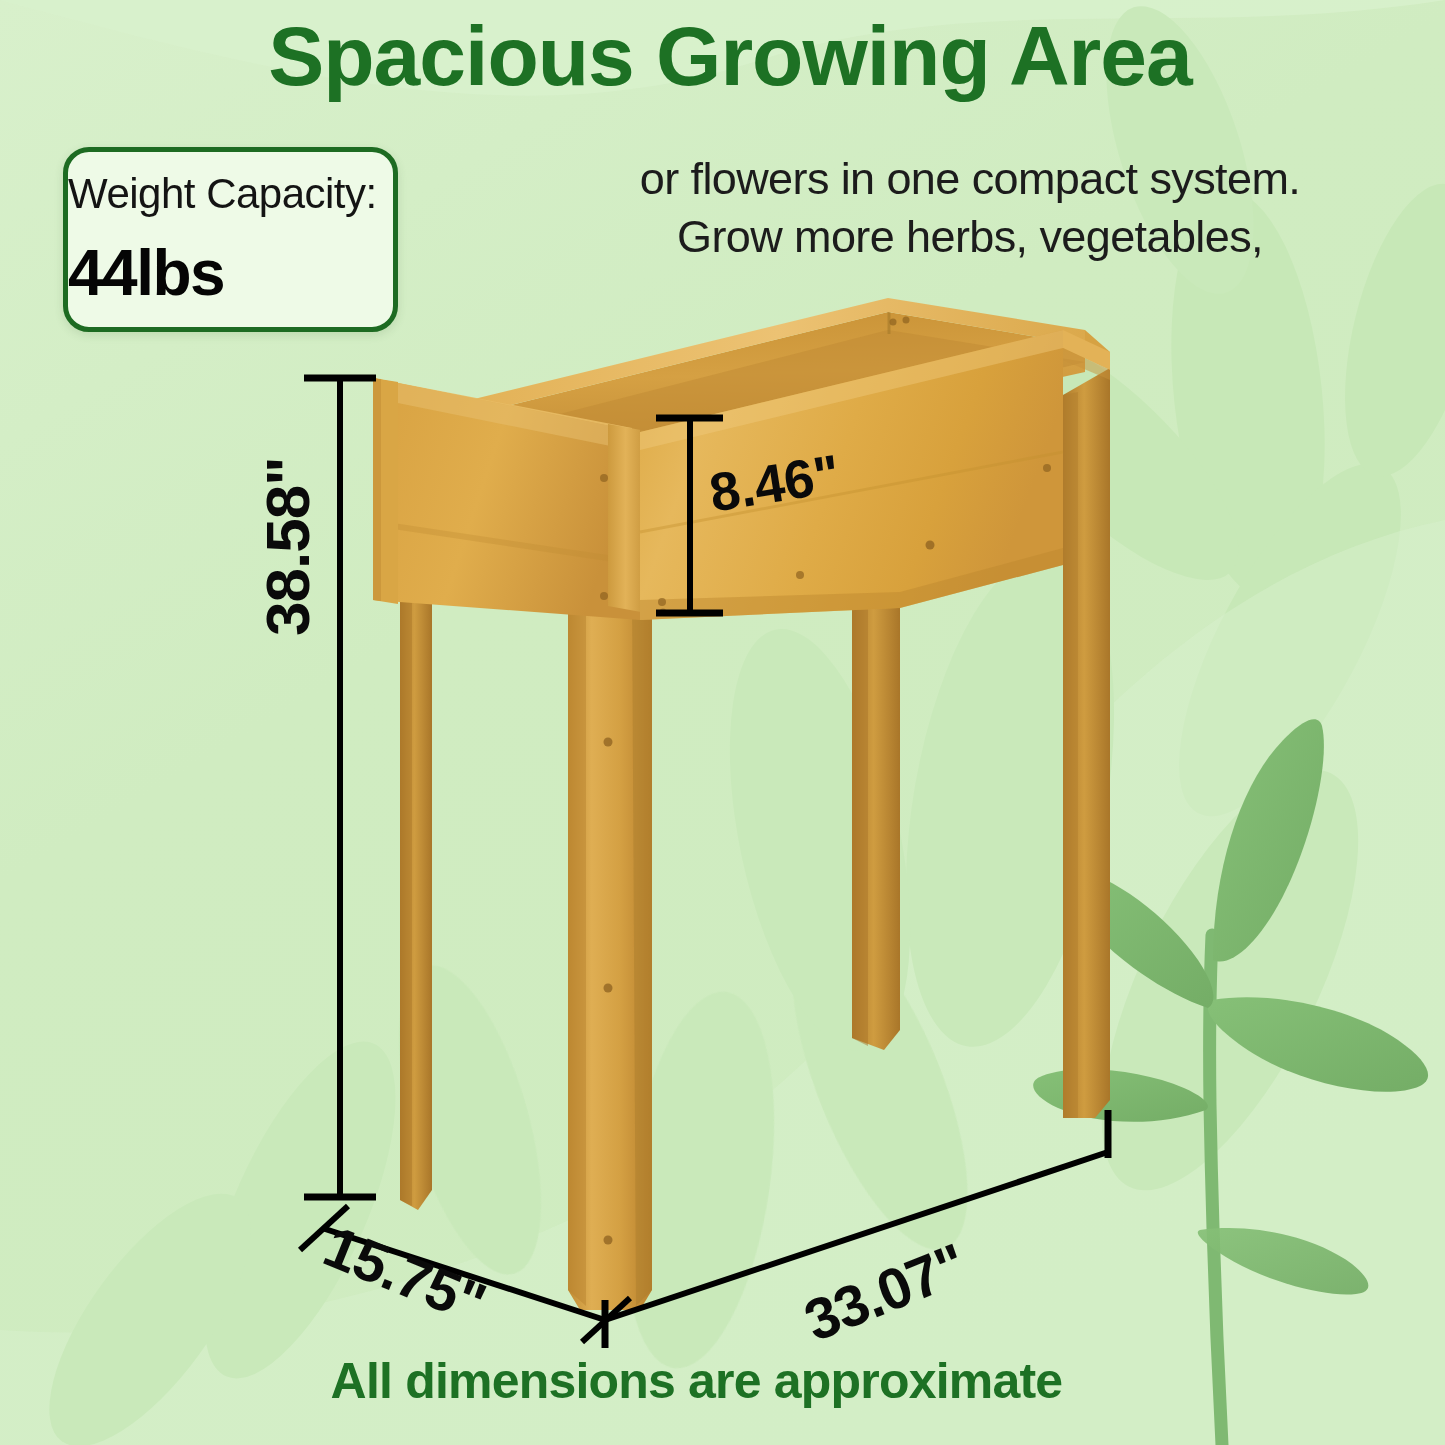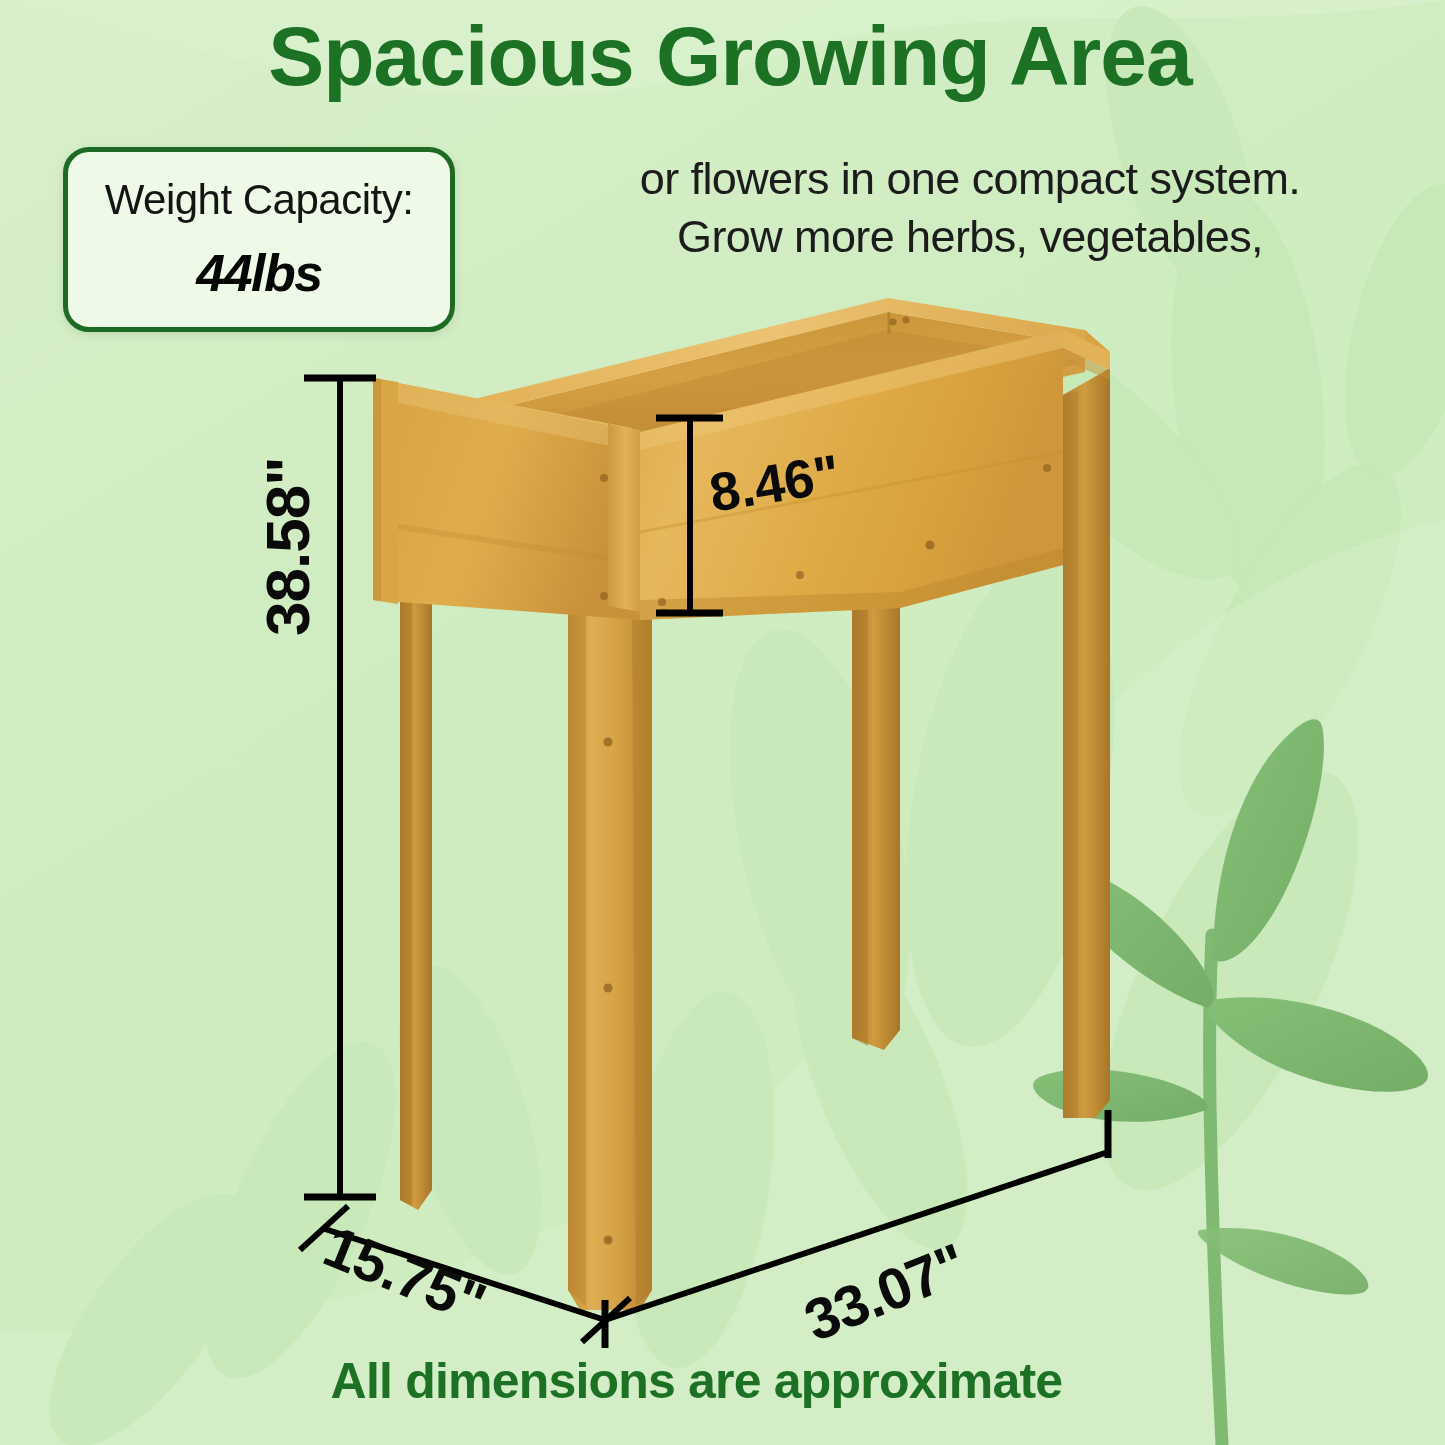--- a/index.html
+++ b/index.html
@@ -22,37 +22,37 @@
     z-index:5;
     font-size:84px;line-height:1.0;font-weight:700;
     letter-spacing:-1px;
     color:#1d7124;
     text-align:center;
     white-space:nowrap;
   }
 
   
   .badge{
-    position:absolute;left:63px;top:147px;width:392px;height:185px;
+    position:absolute;left:63px;top:147px;width:335px;height:185px;
     z-index:5;
     box-sizing:border-box;
     background:#eefae7;
     border:5px solid #1d6b22;
     border-radius:26px;
     display:flex;flex-direction:column;
-    align-items:center;justify-content:center;
+    justify-content:center;
     box-shadow:0 3px 10px rgba(60,90,50,.14);
   }
   .badge-label{
     font-size:42px;line-height:1.05;color:#141414;font-weight:400;
     letter-spacing:-.5px;white-space:nowrap;
   }
   .badge-value{
-    font-size:52px;line-height:1.05;color:#050505;font-weight:700;
-    letter-spacing:-1.5px;margin-top:24px;white-space:nowrap;font-style:italic;
+    font-size:64px;line-height:1.05;color:#050505;font-weight:700;
+    letter-spacing:-1.5px;margin-top:24px;white-space:nowrap;
   }
 
   
   .subtitle{
     position:absolute;left:520px;top:150px;width:900px;
     z-index:5;
     text-align:center;
     font-size:45px;line-height:1.28;color:#1c1c1c;font-weight:400;
     letter-spacing:-.6px;
   }

